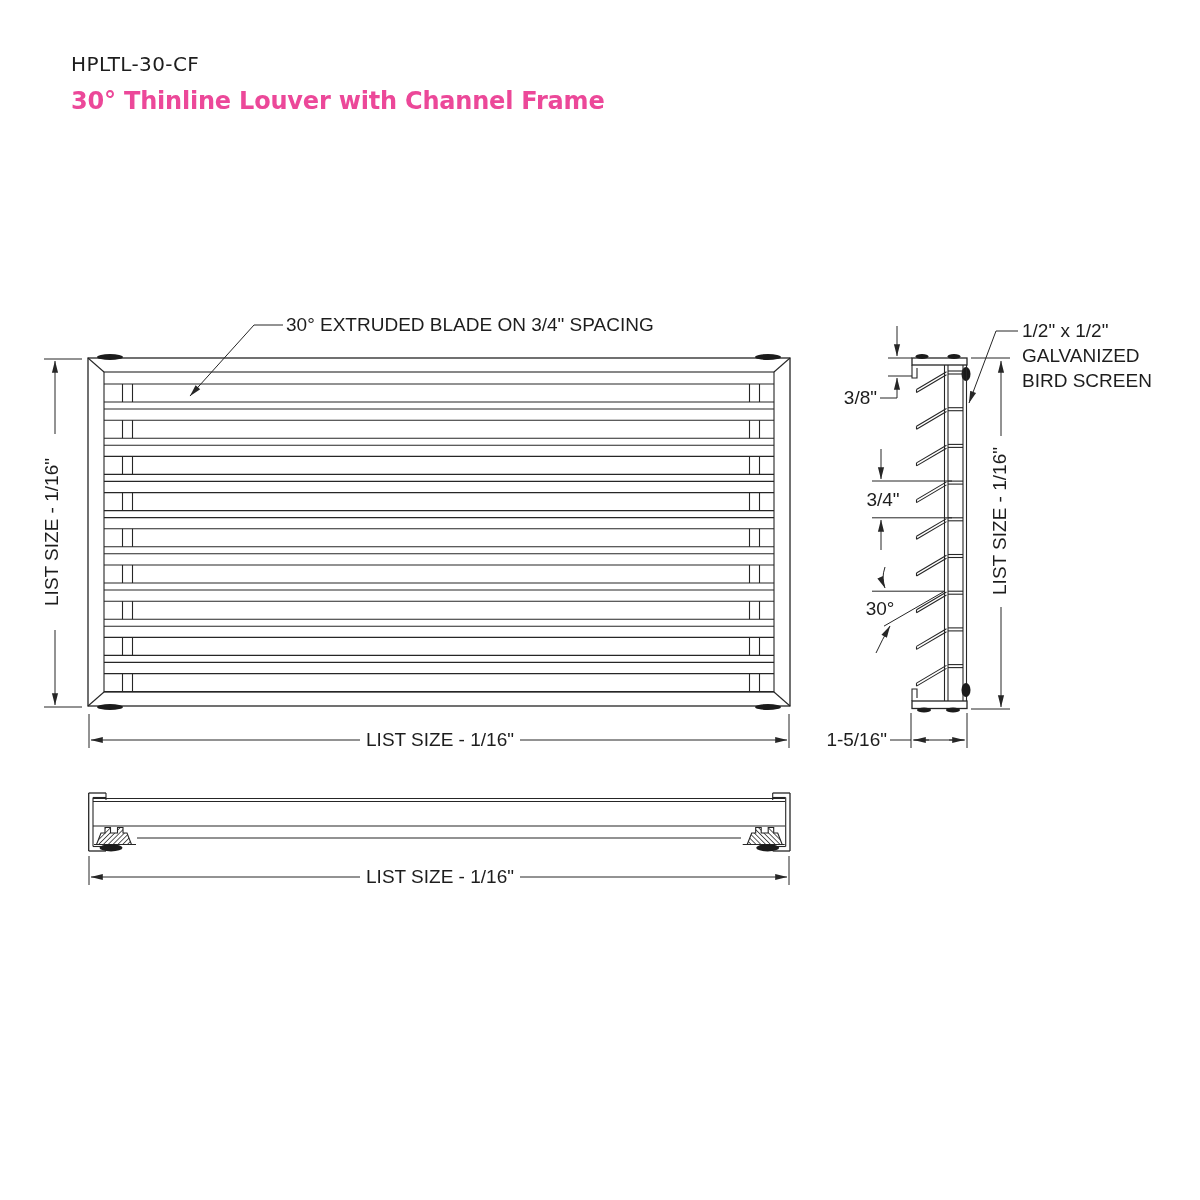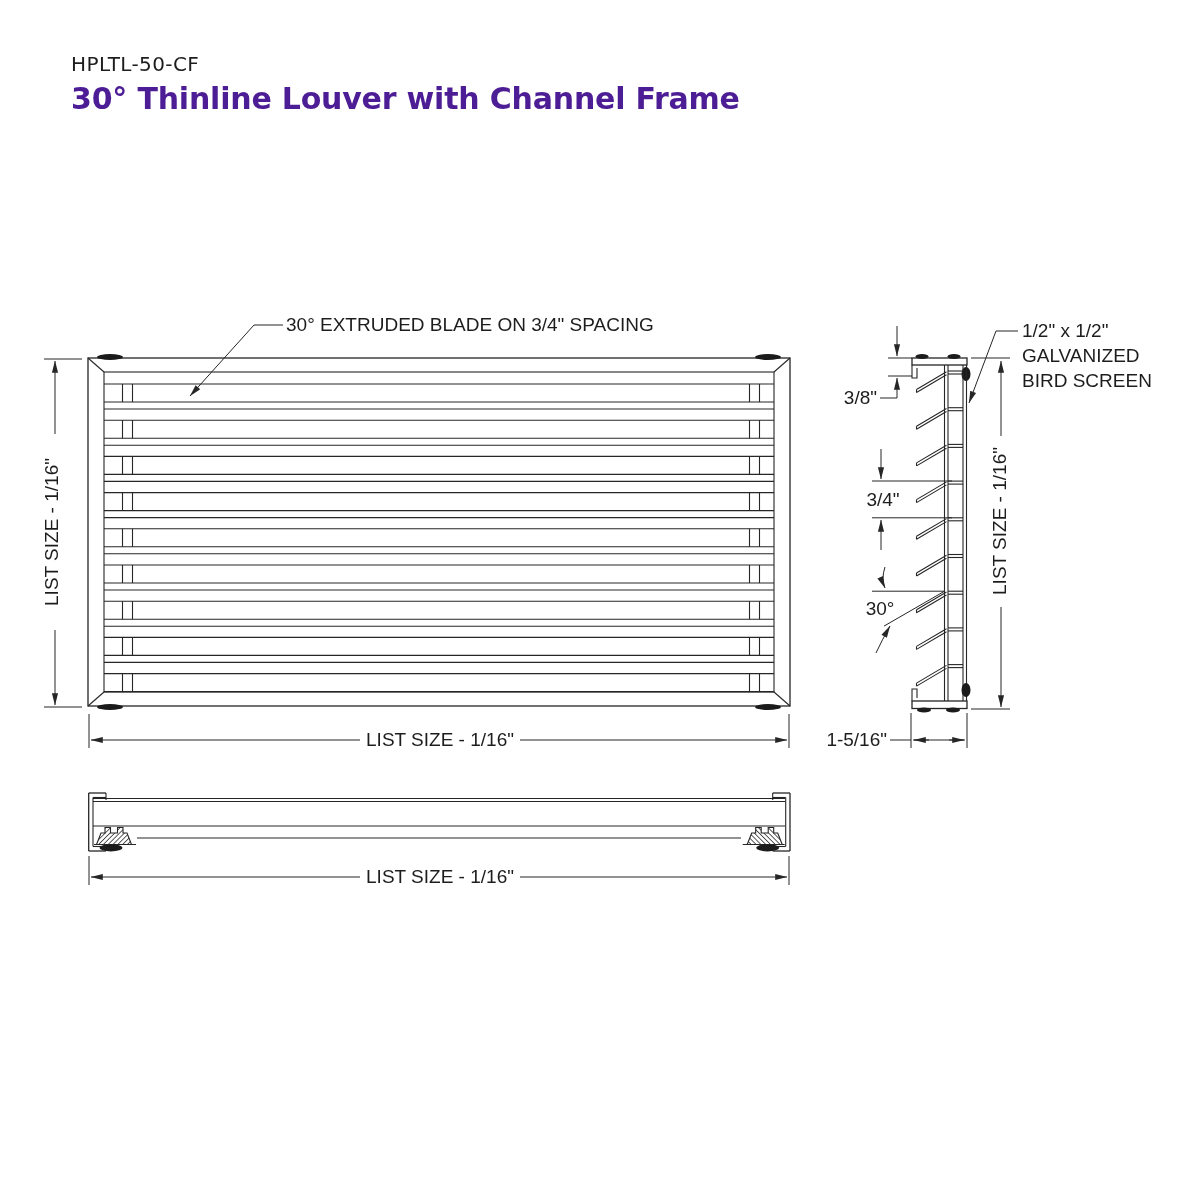--- a/index.html
+++ b/index.html
@@ -1,34 +1,34 @@
 <!DOCTYPE html>
 <html><head>
 <meta charset="utf-8">
 <style>
   html,body{margin:0;padding:0;background:#ffffff;}
   .sheet{position:relative;width:1200px;height:1200px;background:#fff;overflow:hidden;
          font-family:"Liberation Sans",sans-serif;color:#1d1d1d;}
   .hdr{position:absolute;left:71px;top:52px;}
   .model{font-family:"DejaVu Sans",sans-serif;font-size:20px;font-weight:400;
          letter-spacing:.4px;color:#1d1d1d;}
-  .title{font-family:"DejaVu Sans",sans-serif;font-size:30px;font-weight:700;
-         letter-spacing:-.2px;color:#4c1d95;margin-top:5px;}
+  .title{font-family:"DejaVu Sans",sans-serif;font-size:24px;font-weight:700;
+         letter-spacing:-.2px;color:#ec4899;margin-top:11px;}
   svg{position:absolute;left:0;top:0;}
   svg line, svg path.s, svg polyline, svg rect.s{stroke:#262626;fill:none;}
   svg text{font-family:"Liberation Sans",sans-serif;font-size:19px;fill:#1d1d1d;}
   .w13{stroke-width:1.3px;} .w11{stroke-width:1.1px;} .w1{stroke-width:1px;}
   .ink{fill:#1b1b1b;stroke:none;}
 </style>
 </head>
 <body>
 
 <div class="sheet">
   <div class="hdr">
-    <div class="model">HPLTL-50-CF</div>
+    <div class="model">HPLTL-30-CF</div>
     <div class="title">30° Thinline Louver with Channel Frame</div>
   </div>
 
   <svg width="1200" height="1200" viewBox="0 0 1200 1200">
     <defs>
       <marker id="arr" markerWidth="13" markerHeight="9" refX="12.2" refY="4" orient="auto" markerUnits="userSpaceOnUse">
         <path d="M0.4,0.9 L12.5,4 L0.4,7.1 Z" fill="#262626"></path>
       </marker>
       <pattern id="hatch" width="3.4" height="3.4" patternUnits="userSpaceOnUse" patternTransform="rotate(45)">
         <rect width="3.4" height="3.4" fill="#ffffff"></rect>

